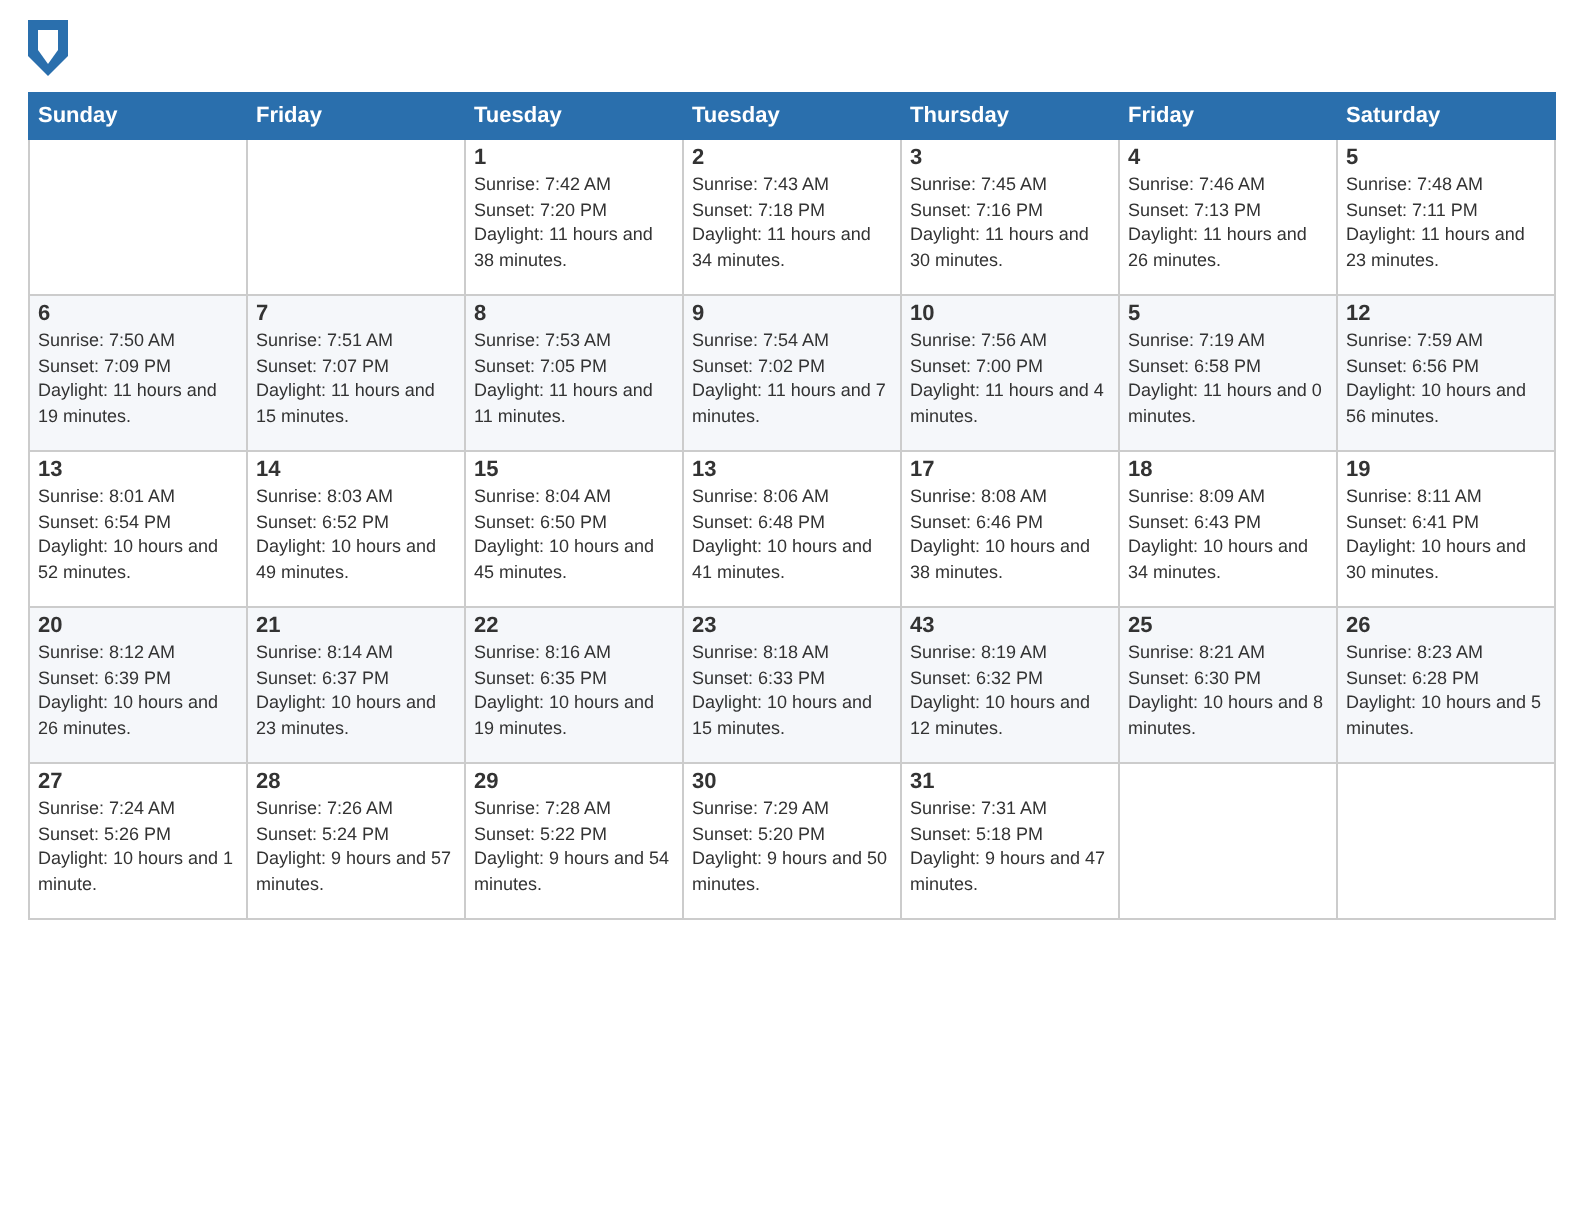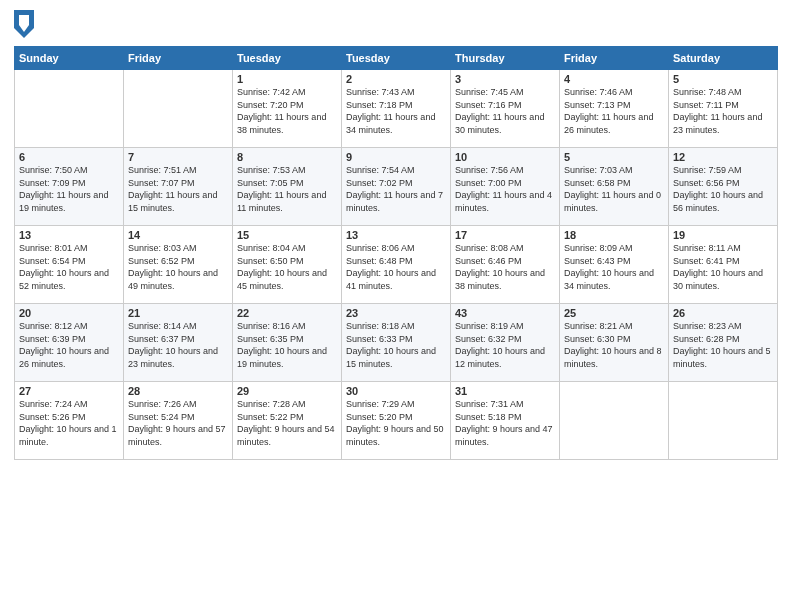--- a/index.html
+++ b/index.html
@@ -193,21 +193,21 @@
 Daylight: 11 hours and 7 minutes.</div>
           </td>
           <td>
             <span class="day-num">10</span>
             <div class="day-content">Sunrise: 7:56 AM
 Sunset: 7:00 PM
 Daylight: 11 hours and 4 minutes.</div>
           </td>
           <td>
             <span class="day-num">5</span>
-            <div class="day-content">Sunrise: 7:03 AM
+            <div class="day-content">Sunrise: 7:19 AM
 Sunset: 6:58 PM
 Daylight: 11 hours and 0 minutes.</div>
           </td>
           <td>
             <span class="day-num">12</span>
             <div class="day-content">Sunrise: 7:59 AM
 Sunset: 6:56 PM
 Daylight: 10 hours and 56 minutes.</div>
           </td>
         </tr>

